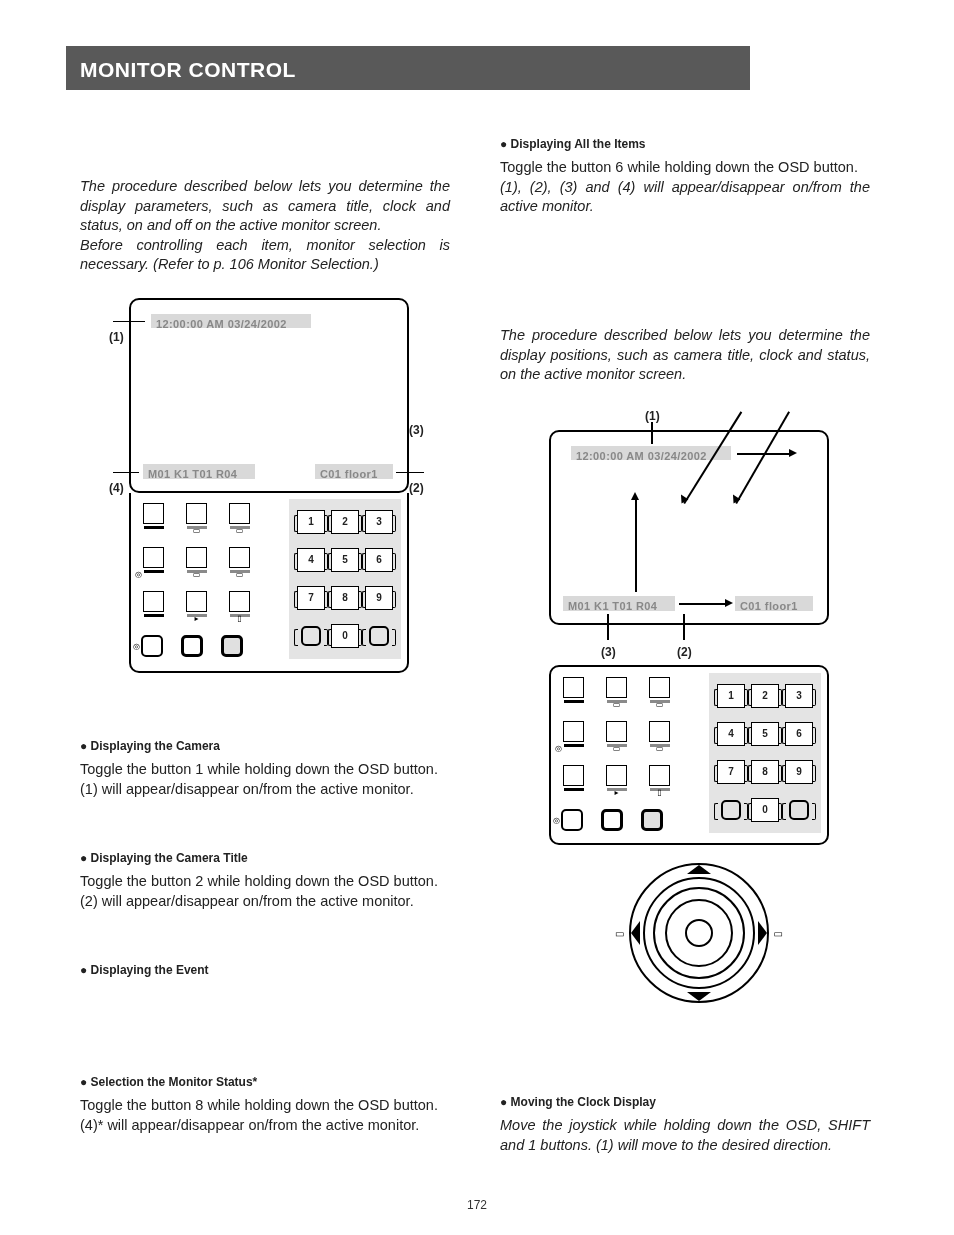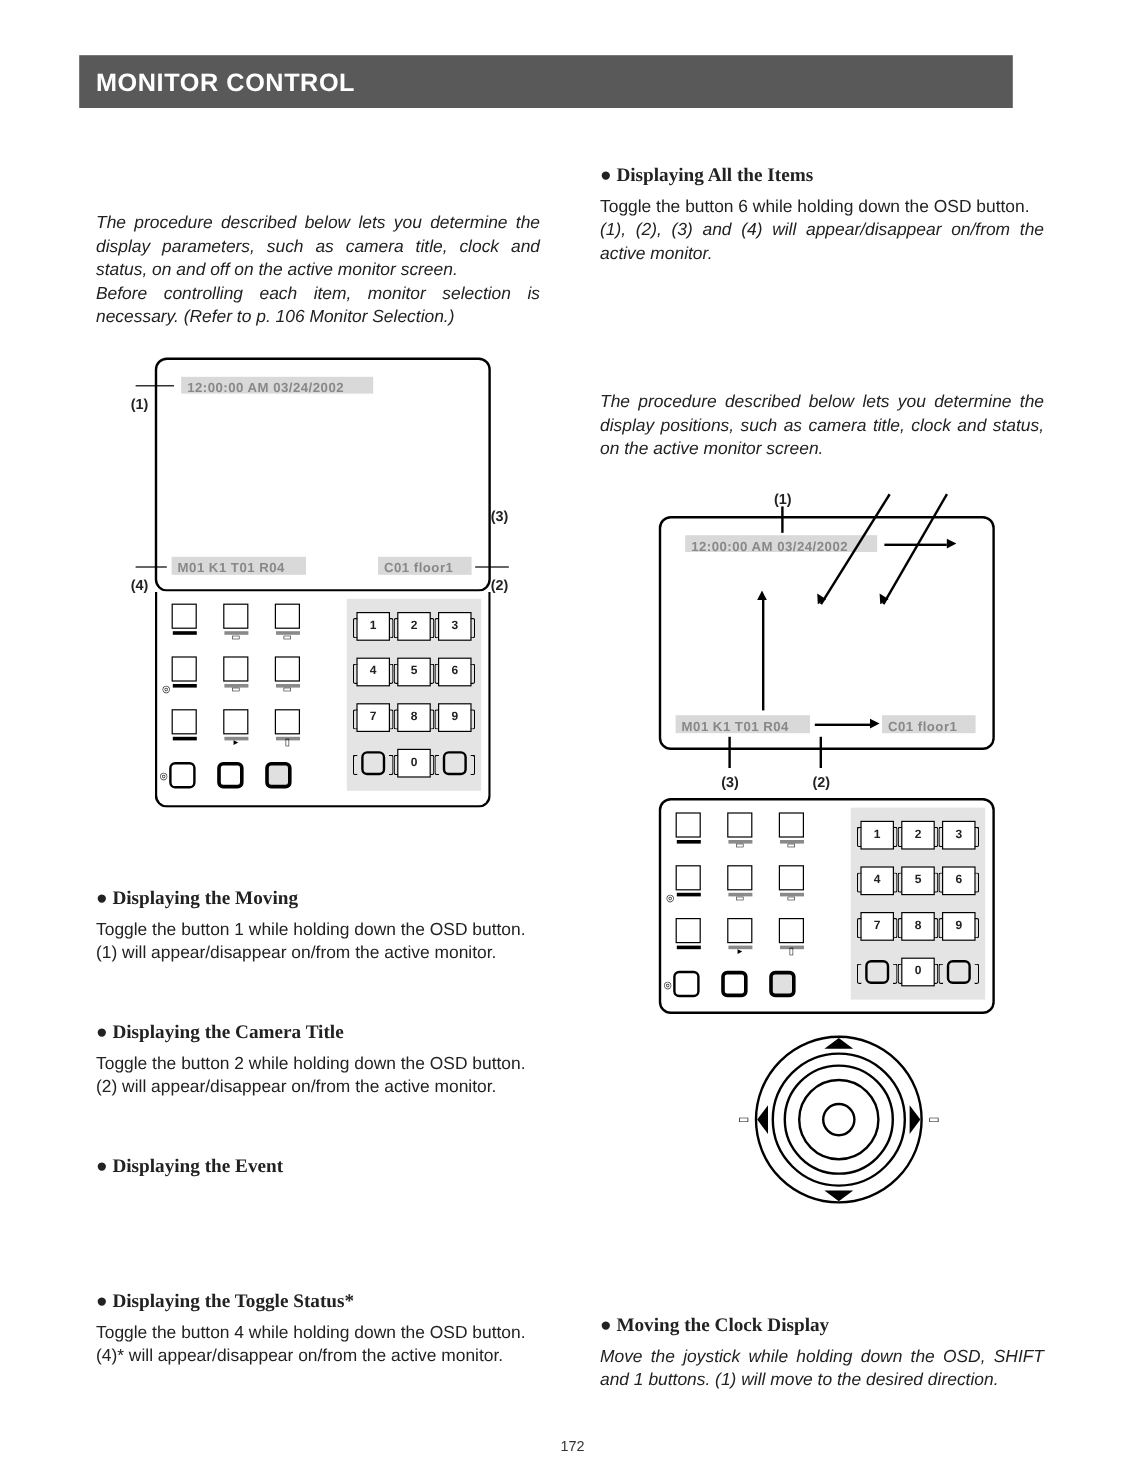--- a/index.html
+++ b/index.html
@@ -8,32 +8,32 @@
   width: 954px;
   height: 1235px;
   background: #fff;
   color: #222;
   font-size: 14.5px;
   line-height: 1.35;
   position: relative;
 }
 .header-bar {
   position: absolute;
-  top: 46px; left: 66px; width: 778px; height: 44px;
+  top: 46px; left: 66px; width: 684px; height: 44px;
   background: #595959;
   color: #fff;
   font-size: 21px;
   font-weight: bold;
   padding: 10px 14px;
   letter-spacing: 0.5px;
 }
 .col-left { position: absolute; left: 80px; width: 370px; }
 .col-right { position: absolute; left: 500px; width: 370px; }
 .white-head { color: #fff; font-weight: bold; font-size: 17px; margin-bottom: 18px; }
-.subhead { font-weight: bold; font-size: 16px; margin-bottom: 6px; font-family: Liberation Serif, serif; }
+.subhead { font-weight: bold; font-size: 12px; margin-bottom: 6px; }
 p.just { text-align: justify; font-style: italic; }
 p { margin: 0; }
 .sec { position: absolute; }
 .monitor {
   position: relative;
   width: 280px; height: 195px;
   border: 2px solid #000;
   border-radius: 10px;
   background: #fff;
 }
@@ -215,38 +215,38 @@
         <div class="num-btn">0</div>
         <div class="num-btn" style="border-color:transparent;background:transparent;">
             <div class="pill" style="width:20px;height:20px;"></div>
           </div>
       </div>
     </div>
   </div>
 </div>
 
 <div class="col-left sec" style="top:738px;">
-  <div class="subhead">● Displaying the Moving</div>
+  <div class="subhead">● Displaying the Camera</div>
   <p>Toggle the button 1 while holding down the OSD button.</p>
   <p>(1) will appear/disappear on/from the active monitor.</p>
 </div>
 
 <div class="col-left sec" style="top:850px;">
   <div class="subhead">● Displaying the Camera Title</div>
   <p>Toggle the button 2 while holding down the OSD button.</p>
   <p>(2) will appear/disappear on/from the active monitor.</p>
 </div>
 
 <div class="col-left sec" style="top:962px;">
   <div class="subhead">● Displaying the Event</div>
 </div>
 
 <div class="col-left sec" style="top:1074px;">
-  <div class="subhead">● Displaying the Toggle Status*</div>
-  <p>Toggle the button 4 while holding down the OSD button.</p>
+  <div class="subhead">● Selection the Monitor Status*</div>
+  <p>Toggle the button 8 while holding down the OSD button.</p>
   <p>(4)* will appear/disappear on/from the active monitor.</p>
 </div>
 
 <div class="col-right sec" style="top:136px;">
   <div class="subhead">● Displaying All the Items</div>
   <p>Toggle the button 6 while holding down the OSD button.</p>
   <p class="just">(1), (2), (3) and (4) will appear/disappear on/from the active monitor.</p>
 </div>
 
 <div class="col-right sec" style="top:285px;">

